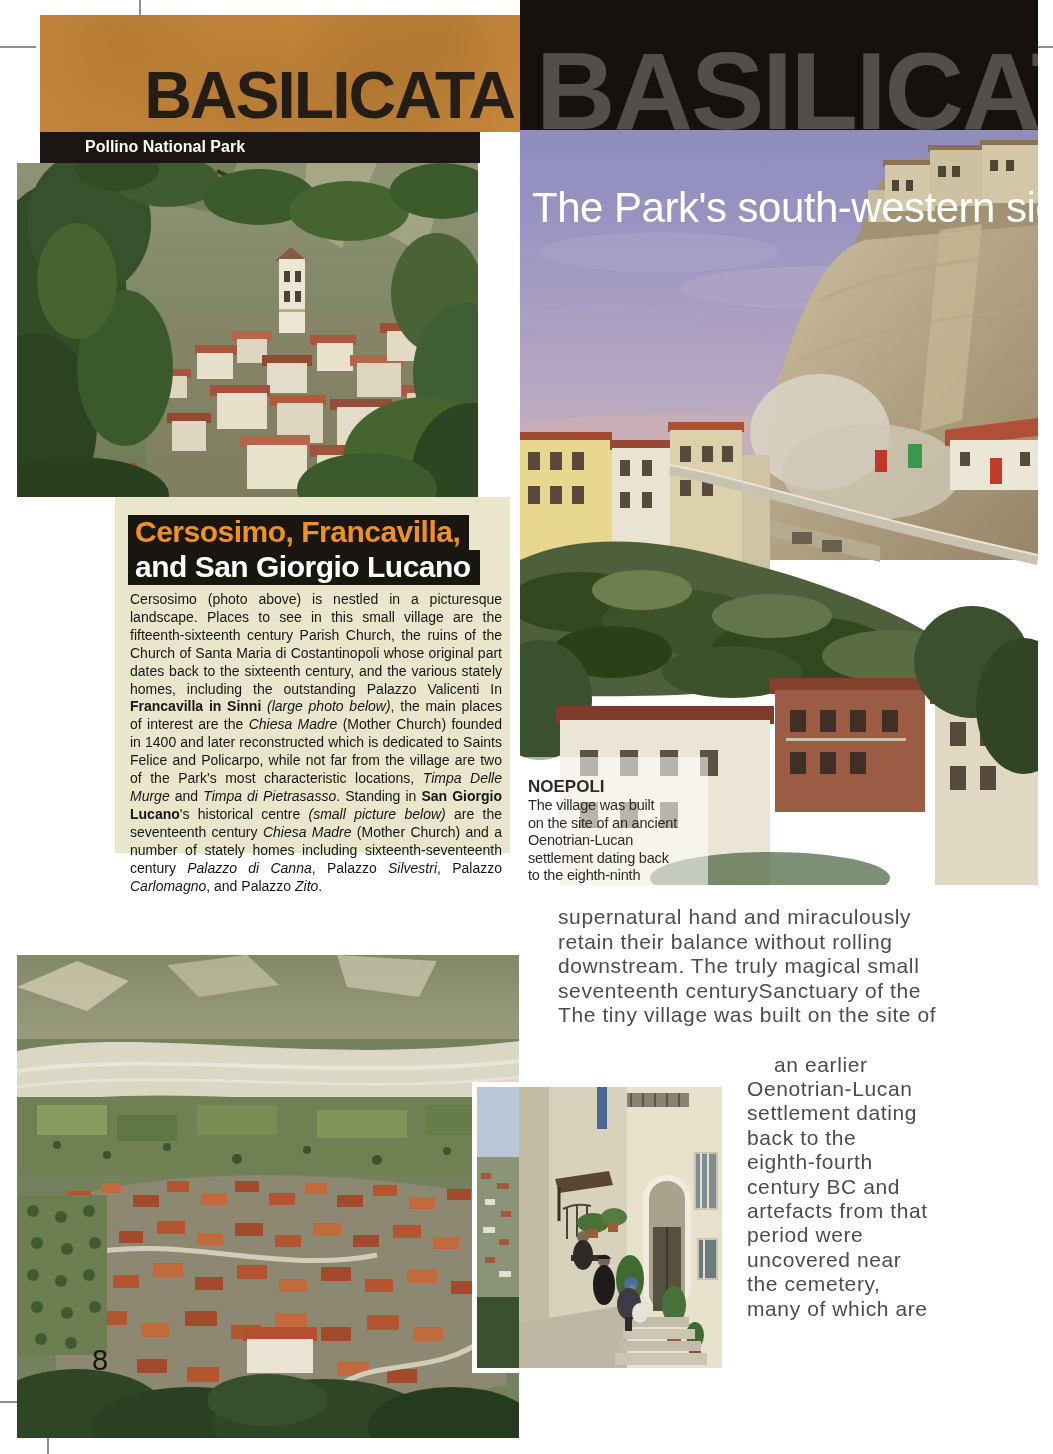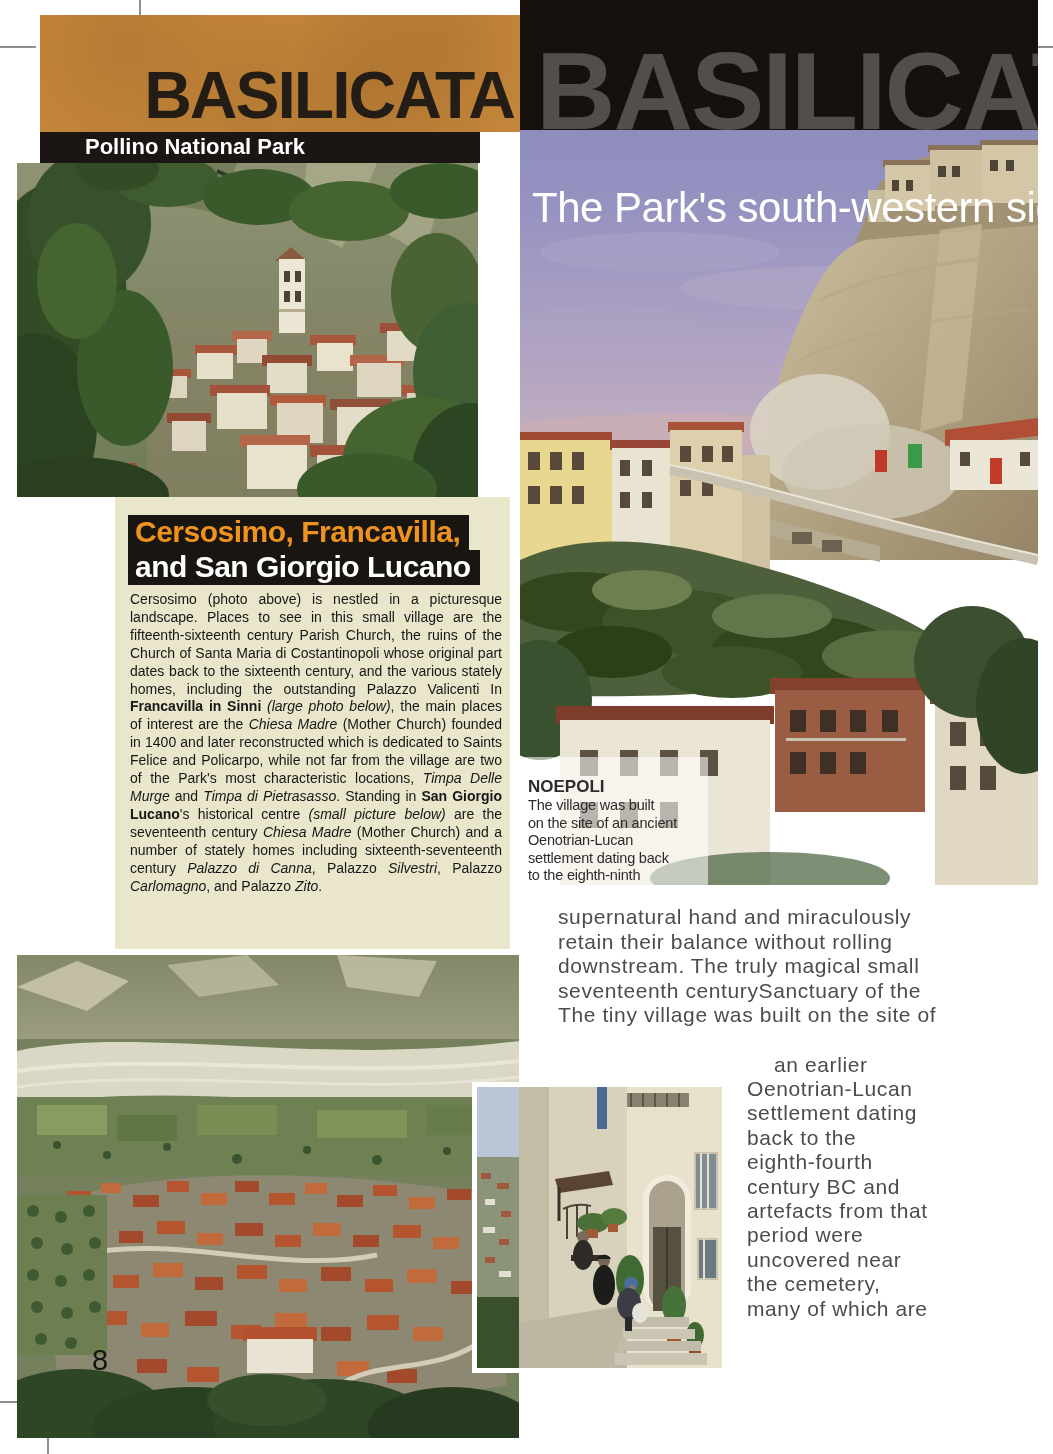--- a/index.html
+++ b/index.html
@@ -20,21 +20,21 @@
       radial-gradient(circle at 85% 20%, rgba(110,64,22,.18), transparent 38%);
     display:flex; align-items:flex-end; justify-content:flex-end;
   }
   .band-title {
     font-size:66px; font-weight:800; letter-spacing:-2px; line-height:.92;
     color:var(--c-band-text,#241d16); padding:0 6px 6px 0; white-space:nowrap;
   }
   .park-bar {
     position:absolute; left:40px; top:132px; width:440px; height:31px;
     background:var(--c-black-bar,#1b1613); color:#fff; box-sizing:border-box;
-    font-size:22px; font-weight:700; line-height:30px; padding-left:45px;
+    font-size:16px; font-weight:700; line-height:30px; padding-left:45px;
   }
 
   
   .photo-left { position:absolute; left:17px; top:163px; }
   .photo-right { position:absolute; left:520px; top:0; width:518px; height:885px; overflow:hidden; }
   .photo-right > svg { position:absolute; left:0; top:0; }
   .dark-band { position:absolute; left:0; top:0; width:518px; height:130px; background:#16110d; }
   .watermark {
     position:absolute; left:16px; top:36px; line-height:1; white-space:nowrap;
     font-size:110px; font-weight:800; letter-spacing:-2px;
@@ -47,21 +47,21 @@
   .noepoli {
     position:absolute; left:0; top:757px; width:188px; height:128px;
     background:rgba(255,255,255,0.57); box-sizing:border-box; padding:20px 8px;
     color:var(--c-caption-text,#2e2c29);
   }
   .cap-title { font-size:17px; font-weight:700; line-height:20px; }
   .cap-line  { font-size:14.5px; line-height:17.6px; white-space:nowrap; letter-spacing:-.2px; }
 
   
   .article {
-    position:absolute; left:115px; top:497px; width:395px; height:452px;
+    position:absolute; left:115px; top:497px; width:395px; height:356px;
     background:var(--c-article-bg,#e9e6cb); box-sizing:border-box;
     padding:18px 0 0 13px;
   }
   .h-bar {
     width:-moz-fit-content; width:fit-content; background:#191511;
     padding:1px 9px 2px 7px; font-size:30px; font-weight:700;
     line-height:32px; letter-spacing:-.5px; white-space:nowrap;
   }
   .h1c { color:var(--c-accent-orange,#f0921e); }
   .h2c { color:#ffffff;text-align:center; }

